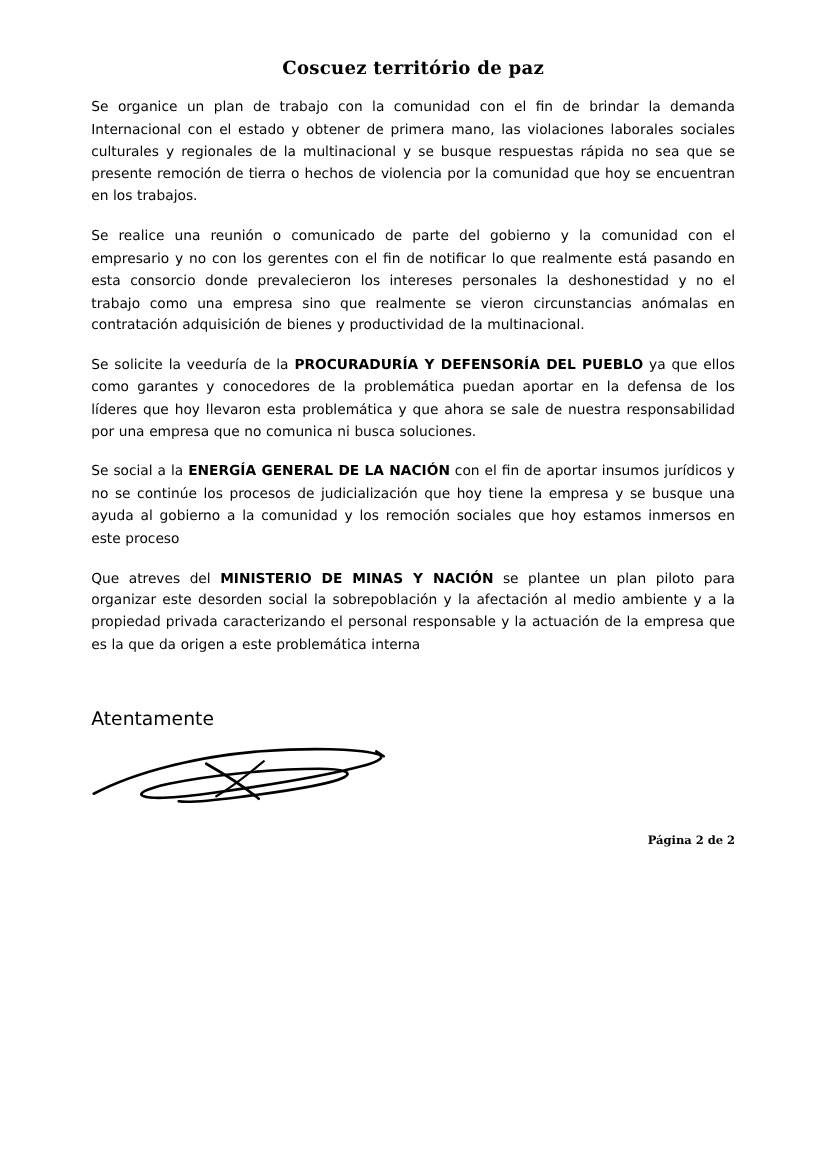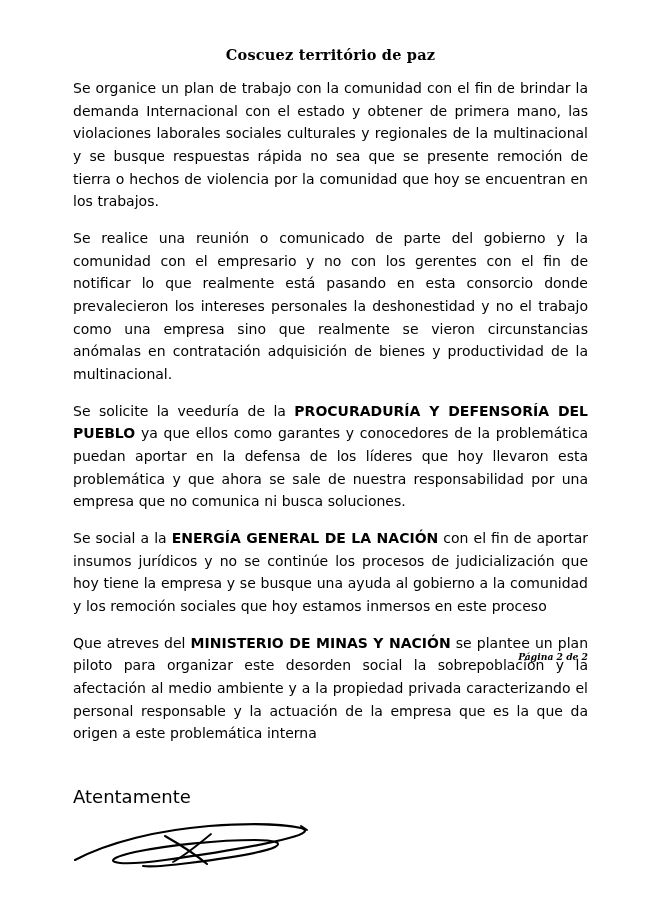--- a/index.html
+++ b/index.html
@@ -24,30 +24,30 @@
   .doc-title {
     text-align: center;
     font-weight: bold;
     font-size: 14.5px;
     font-family: "DejaVu Serif", serif;
     letter-spacing: 0.2px;
     margin: 6px 0 14px 0;
   }
   .para {
     text-align: justify;
-    font-size: 14px;
+    font-size: 11px;
     line-height: 1.62;
     margin: 0 0 14px 0;
     word-spacing: 0.2px;
   }
   .para b {
     font-weight: bold;
   }
   .sign-label {
-    font-size: 18px;
+    font-size: 15px;
     margin: 38px 0 0 0;
     line-height: 1.6;
   }
   .signature {
     position: relative;
     height: 62px;
     margin: 4px 0 0 0;
   }
   .signature svg {
     position: absolute;
@@ -67,23 +67,22 @@
     text-align: center;
     font-family: "DejaVu Serif", serif;
     font-weight: bold;
     font-size: 14.5px;
     letter-spacing: 0.6px;
     margin: 44px 0 0 0;
   }
   .page-num {
     position: absolute;
     right: 62px;
-    bottom: 40px;
+    bottom: 24px;
     font-size: 9.2px;
-    font-style: italic;
     font-weight: bold;
     font-family: "DejaVu Serif", serif;
   }
 </style>
 </head>
 <body>
 
 <div class="page">
 
   <div class="doc-title">Coscuez território de paz</div>

